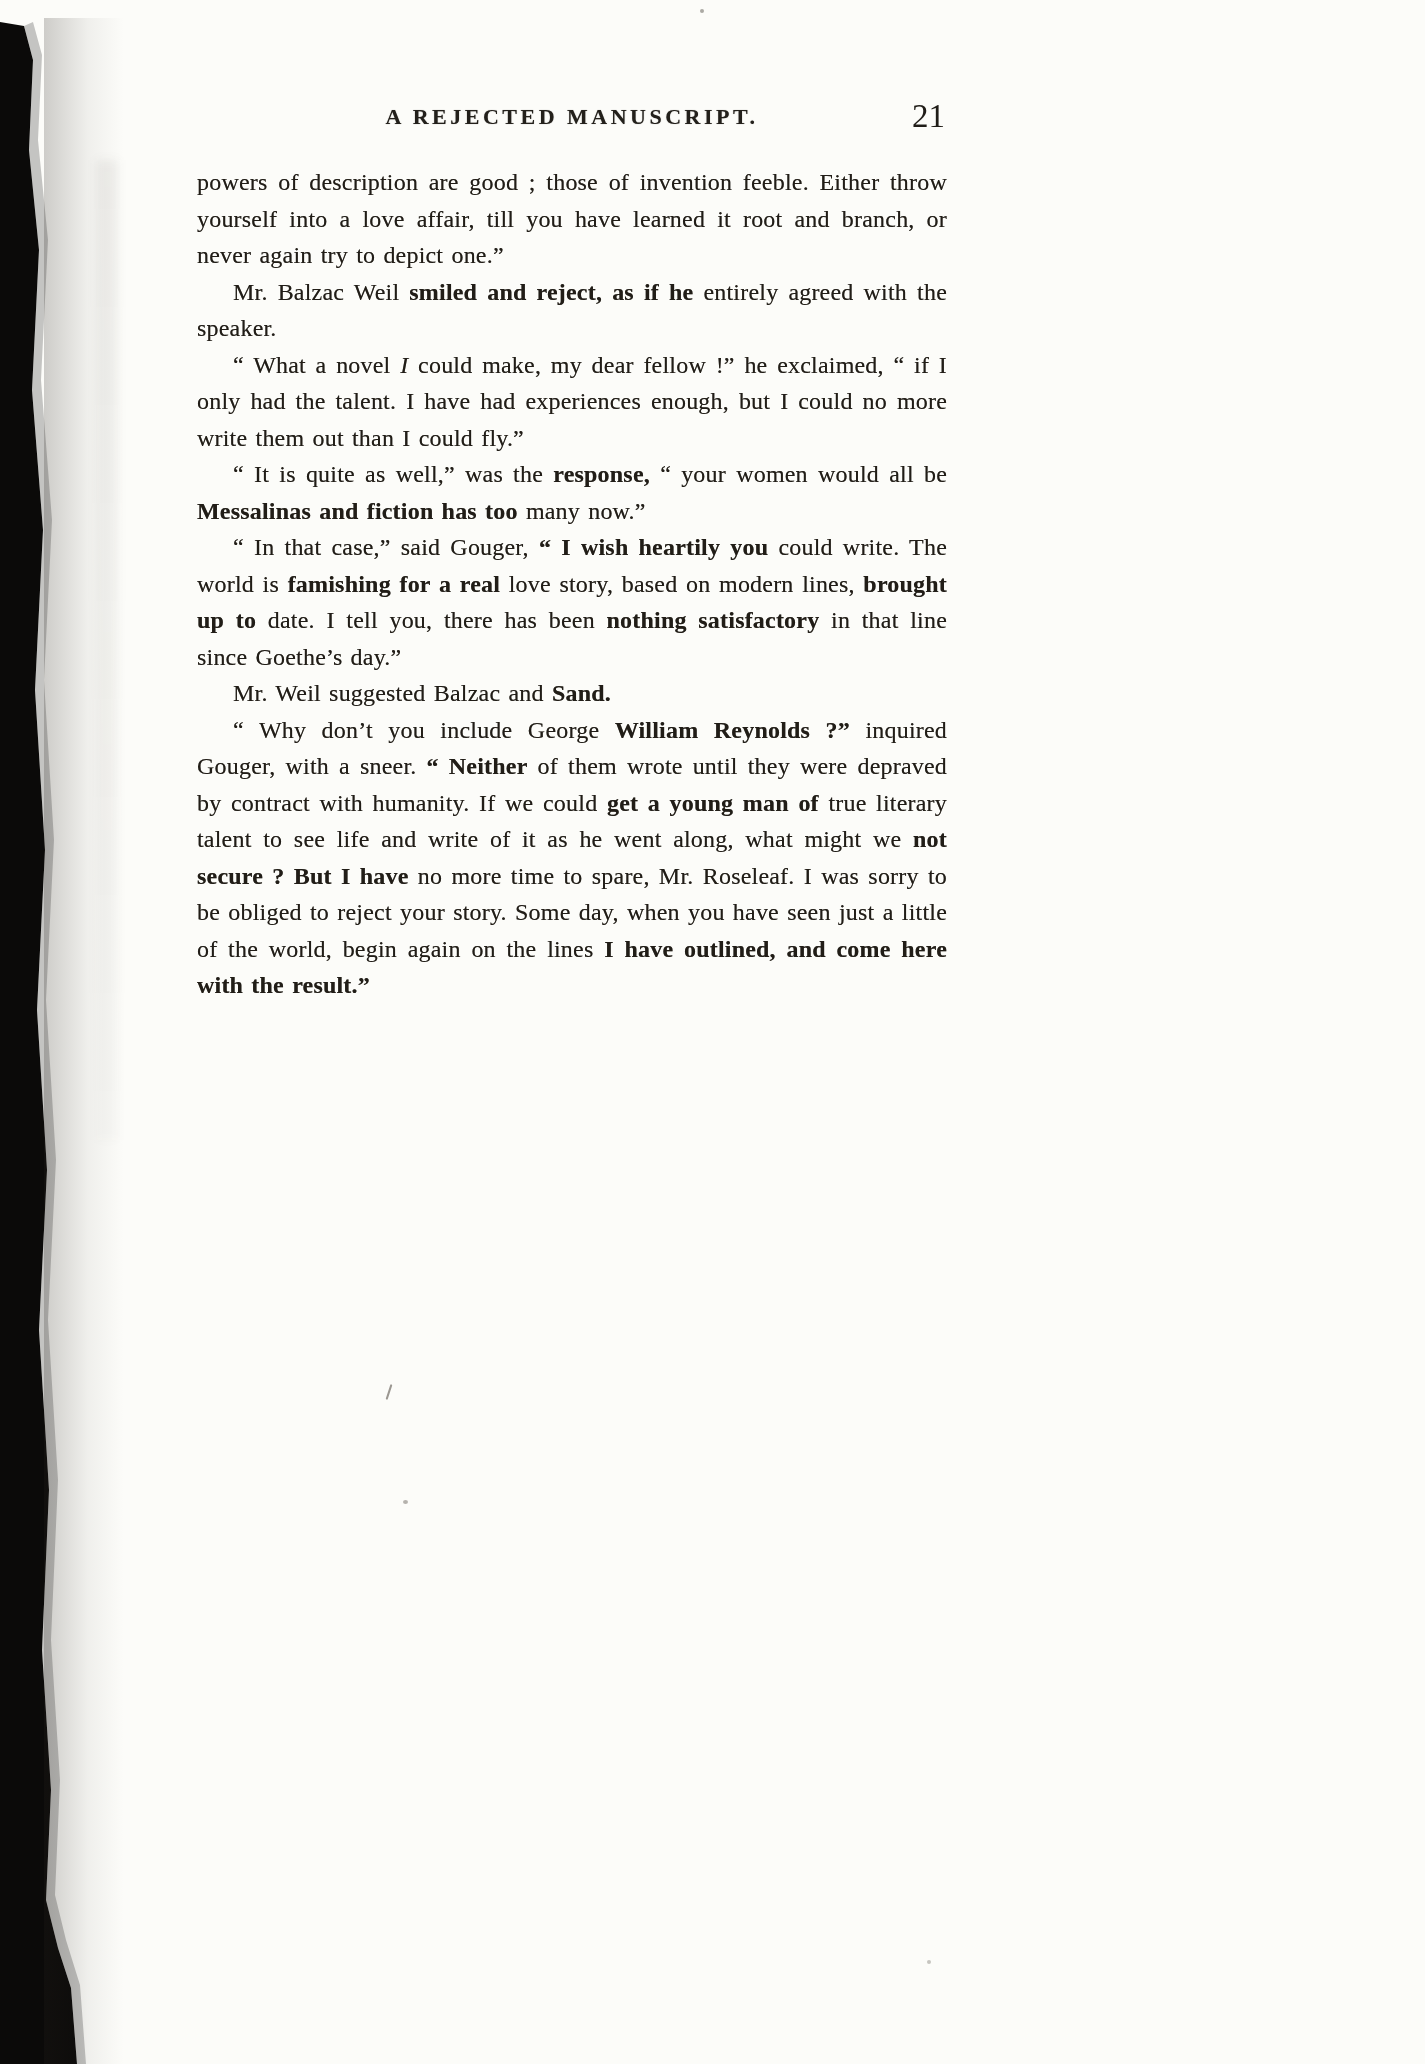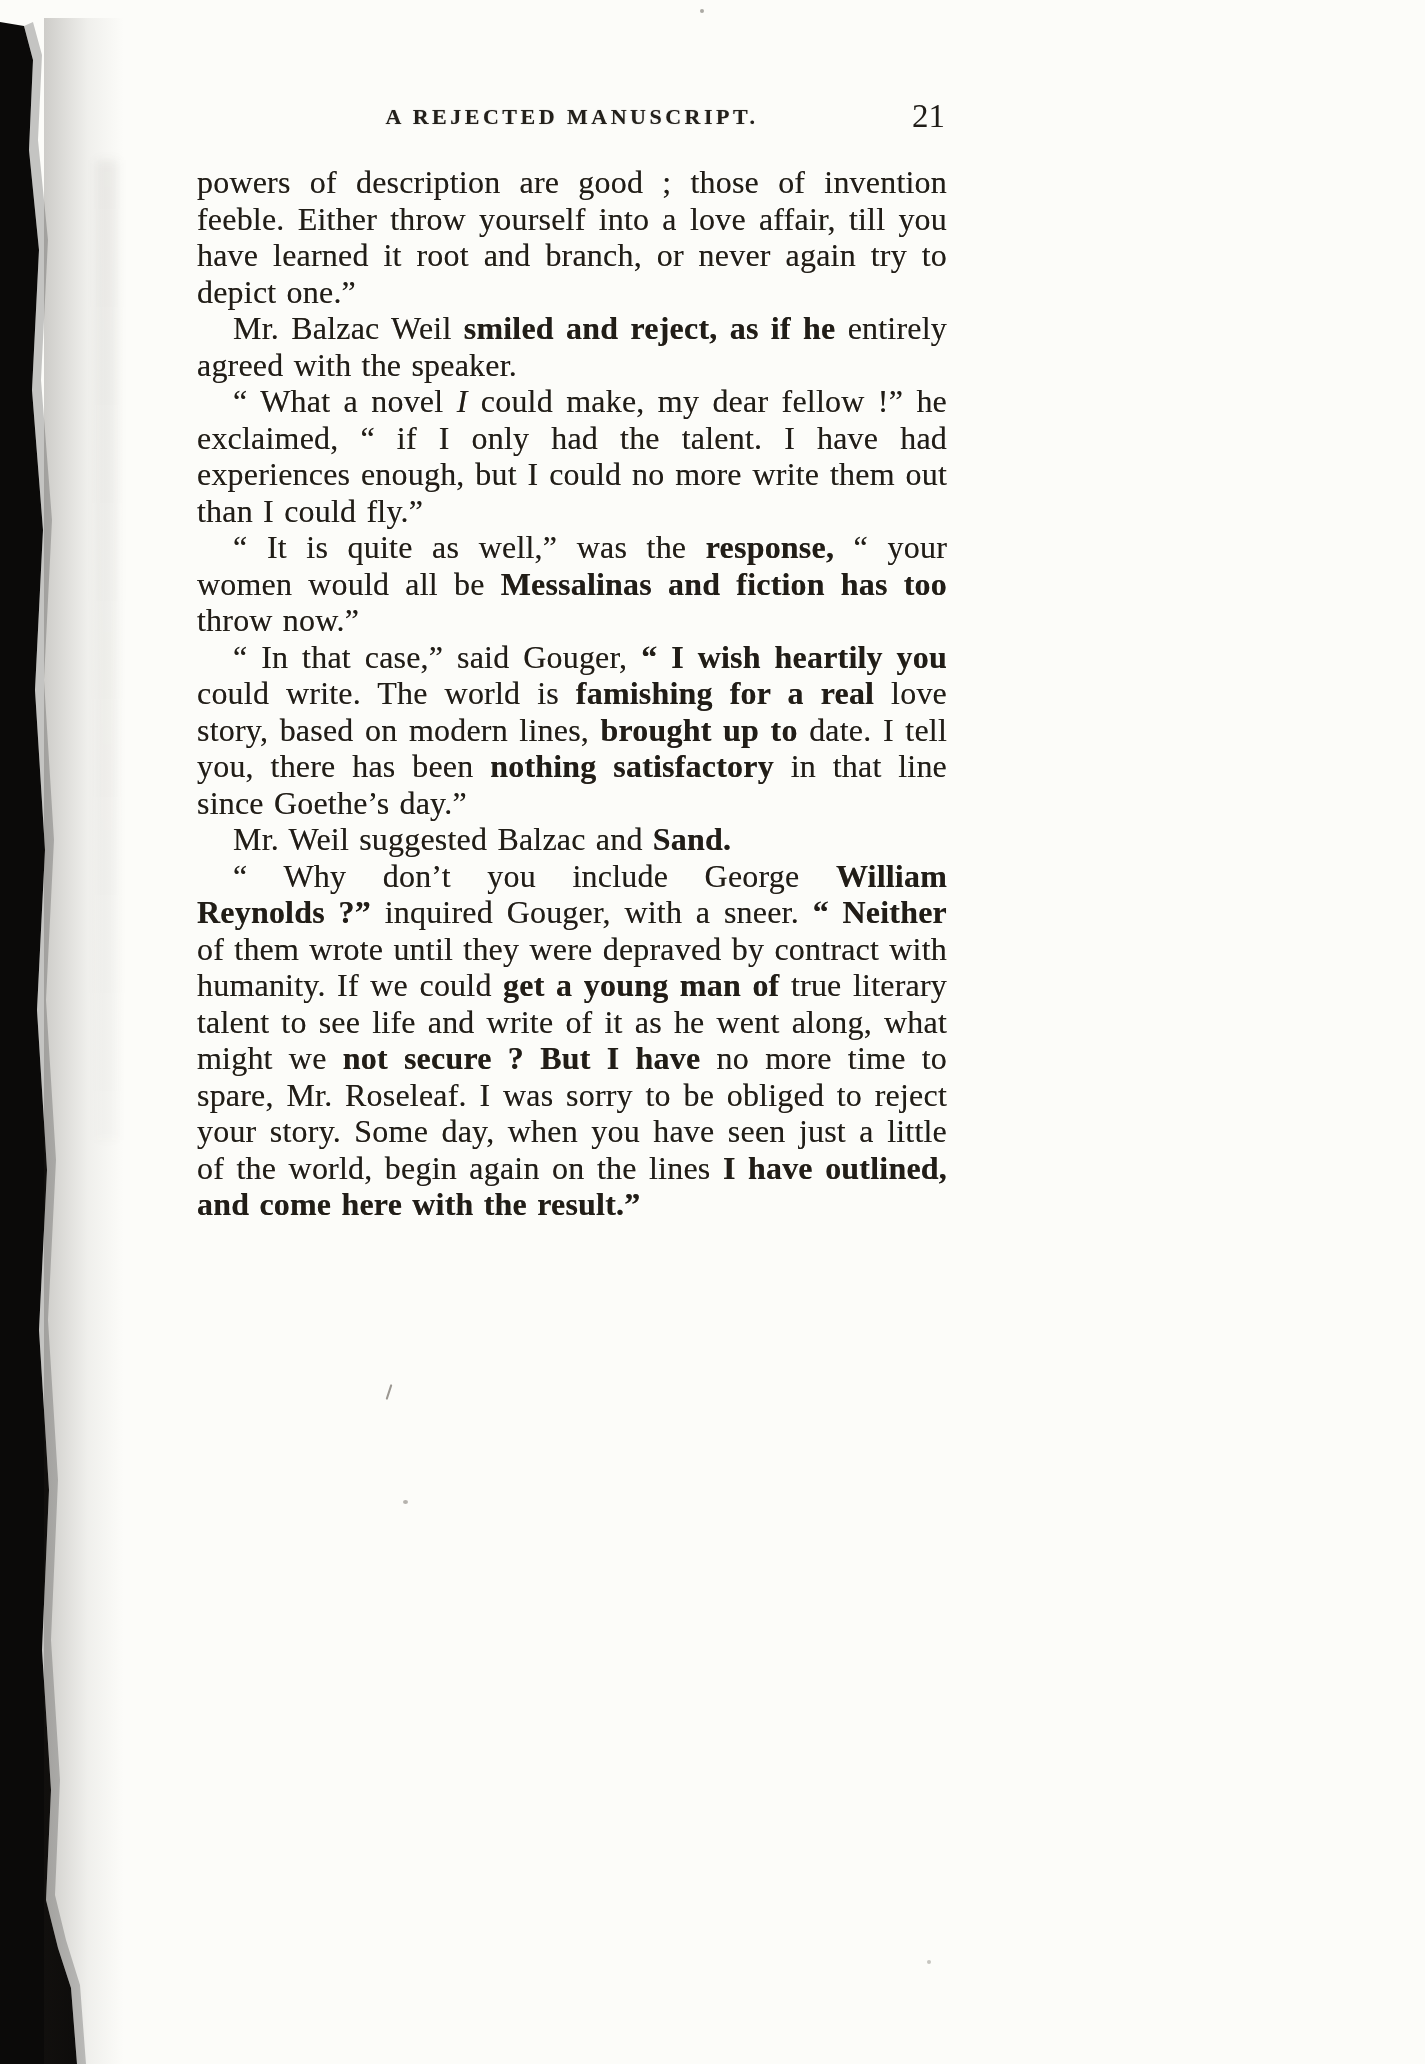--- a/index.html
+++ b/index.html
@@ -45,21 +45,21 @@
     color: #23201b; white-space: nowrap;
     text-shadow: 0 0 1px rgba(20,16,12,0.4);
   }
   .page-num {
     position: absolute; right: 2px; top: 0;
     font-size: 33px; color: #201d18;
   }
 
   .body-text p {
     margin: 0;
-    font-size: 32px;
+    font-size: 24px;
     line-height: 36.5px;
     text-align: justify;
     color: var(--ink, #211d17);
     letter-spacing: 0.2px;
     word-spacing: 2px;
     text-shadow: 0 0 0.6px rgba(30,25,20,0.55);
   }
   .body-text p.indent { text-indent: 36px; }
   .italic { font-style: italic; }
   .bold   { font-weight: 700; }
@@ -83,20 +83,20 @@
 
   <div class="content">
     <div class="header">
       <span class="title">A REJECTED MANUSCRIPT.</span>
       <span class="page-num">21</span>
     </div>
     <div class="body-text" id="page-body">
         <p><span>powers of description are good&nbsp;; those of invention feeble. Either throw yourself into a love affair, till you have learned it root and branch, or never again try to depict one.”</span></p>
         <p class="indent"><span>Mr. Balzac Weil </span><span class="bold">smiled and reject, as if he</span><span> entirely agreed with the speaker.</span></p>
         <p class="indent"><span>“ What a novel </span><span class="italic">I</span><span> could make, my dear fellow&nbsp;!” he exclaimed, “ if I only had the talent. I have had experiences enough, but I could no more write them out than I could fly.”</span></p>
-        <p class="indent"><span>“ It is quite as well,” was the </span><span class="bold">response,</span><span> “ your women would all be </span><span class="bold">Messalinas and fiction has too</span><span> throw now.”</span></p>
+        <p class="indent"><span>“ It is quite as well,” was the </span><span class="bold">response,</span><span> “ your women would all be </span><span class="bold">Messalinas and fiction has too</span><span> many now.”</span></p>
         <p class="indent"><span>“ In that case,” said Gouger, </span><span class="bold">“ I wish heartily you</span><span> could write. The world is </span><span class="bold">famishing for a real</span><span> love story, based on modern lines, </span><span class="bold">brought up to</span><span> date. I tell you, there has been </span><span class="bold">nothing satisfactory</span><span> in that line since Goethe’s day.”</span></p>
         <p class="indent"><span>Mr. Weil suggested Balzac and </span><span class="bold">Sand.</span></p>
         <p class="indent"><span>“ Why don’t you include George </span><span class="bold">William Reynolds&nbsp;?”</span><span> inquired Gouger, with a sneer. </span><span class="bold">“ Neither</span><span> of them wrote until they were depraved by contract with humanity. If we could </span><span class="bold">get a young man of</span><span> true literary talent to see life and write of it as he went along, what might we </span><span class="bold">not secure&nbsp;? But I have</span><span> no more time to spare, Mr. Roseleaf. I was sorry to be obliged to reject your story. Some day, when you have seen just a little of the world, begin again on the lines </span><span class="bold">I have outlined, and come here with the result.”</span></p>
       </div>
   </div>
 
 </div>
 
 </body></html>

